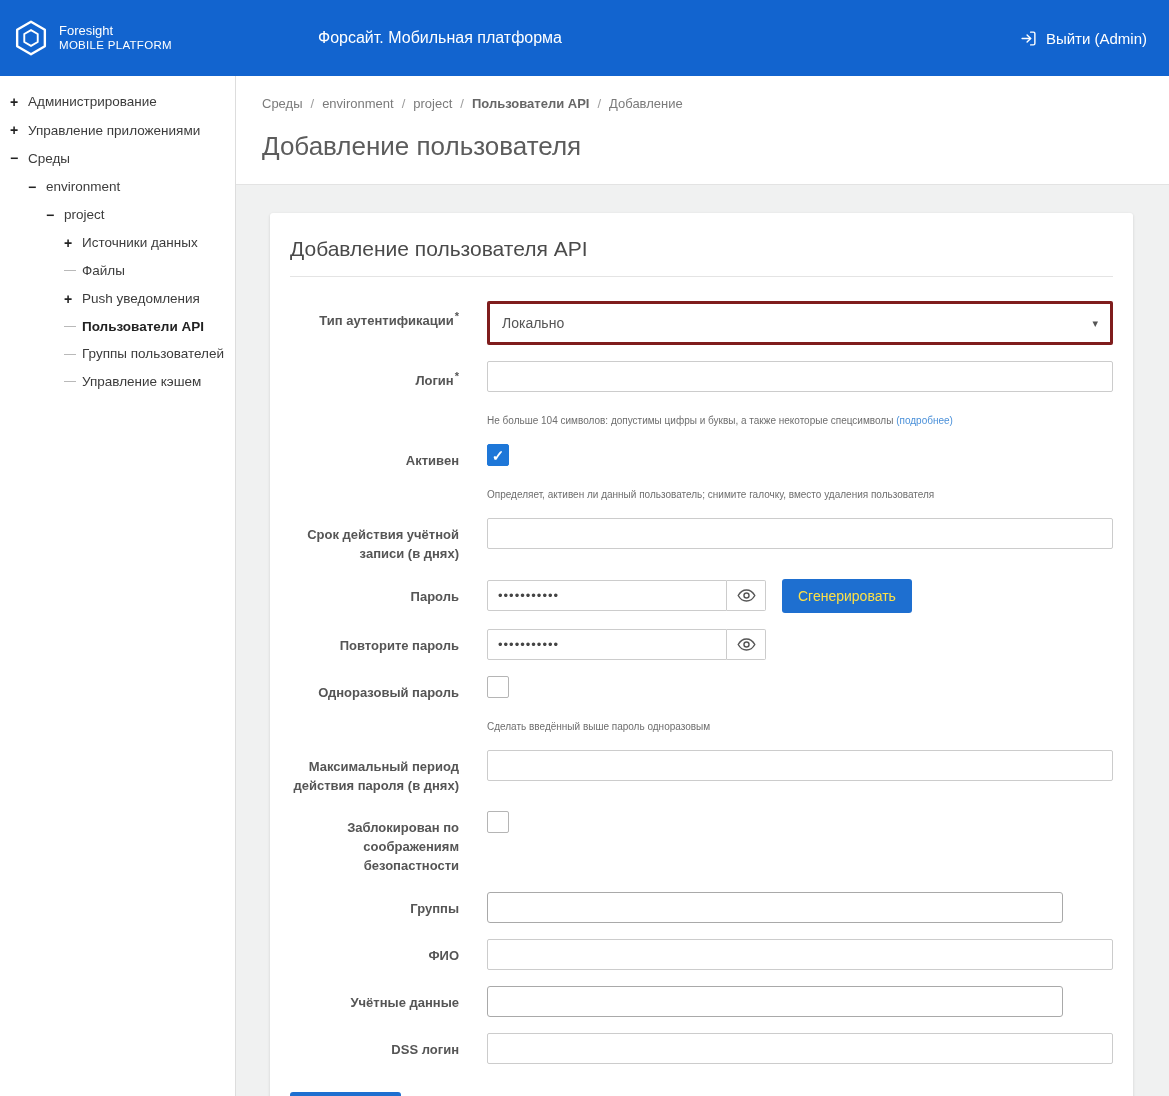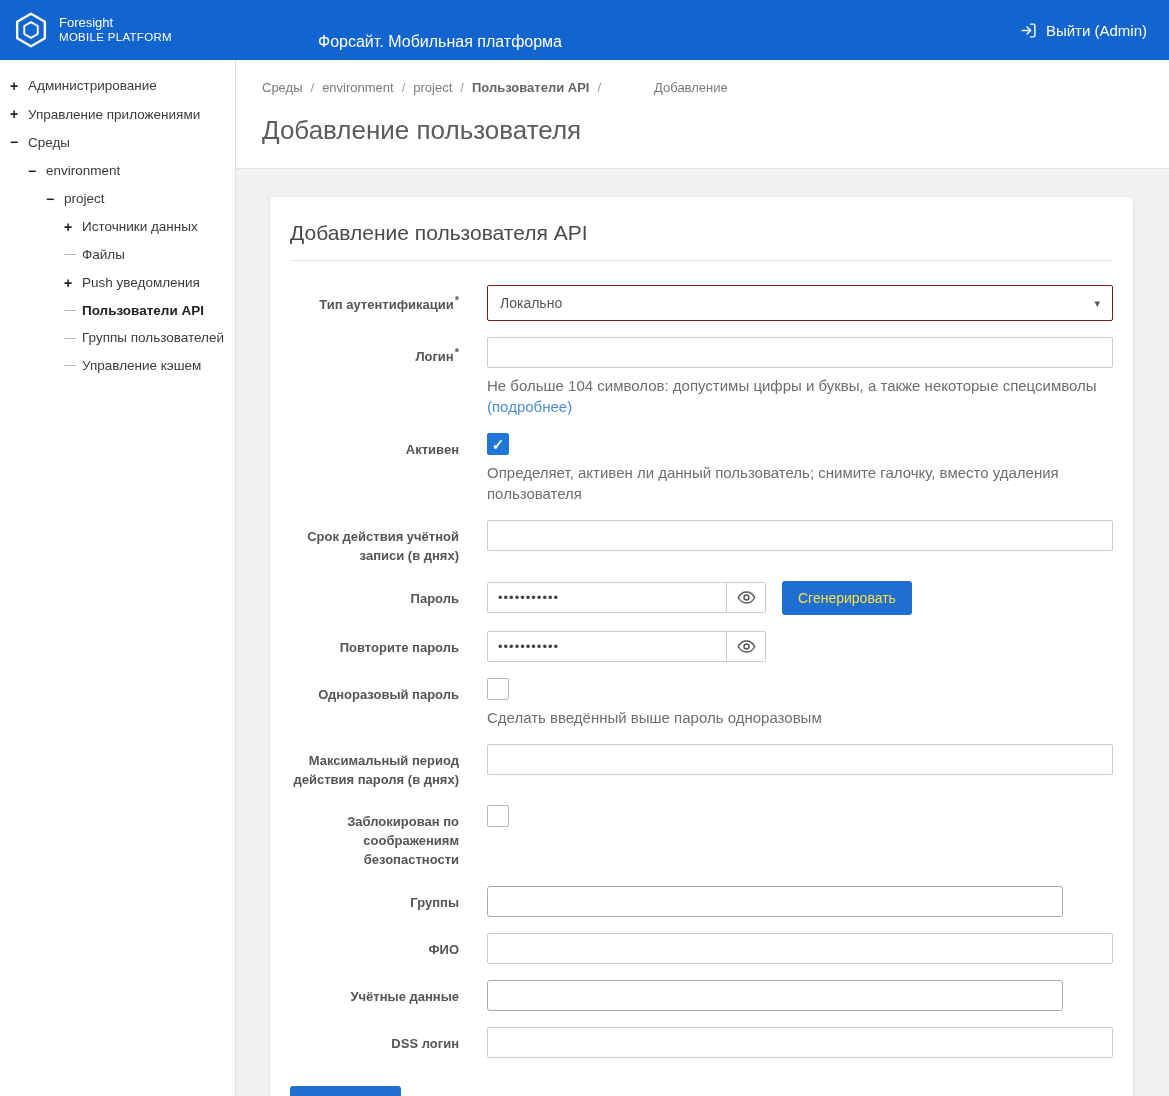--- a/index.html
+++ b/index.html
@@ -6,32 +6,32 @@
   html,body { width:1169px; }
   body {
     font-family:"Liberation Sans", sans-serif;
     background:#ffffff;
     color:#333;
     min-height:1096px;
   }
 
   
   .header {
-    height:60px; background:#1264cf; color:#fff;
+    height:76px; background:#1264cf; color:#fff;
     display:flex; align-items:center; position:relative;
     padding:0 22px 0 12px;
   }
   .logo { display:flex; align-items:center; gap:9px; }
   .logo-ic { display:flex; }
   .logo-txt { display:flex; flex-direction:column; line-height:1.2; }
   .logo-txt .l1 { font-size:13px; font-weight:400; }
   .logo-txt .l2 { font-size:11.5px; font-weight:400; letter-spacing:.3px; }
   .app-title {
     position:absolute; left:440px; top:50%; transform:translate(-50%,-50%);
-    font-size:16px; white-space:nowrap;margin-top:12px;
+    font-size:16px; white-space:nowrap;
   }
   .logout {
     margin-left:auto; display:flex; align-items:center; gap:9px;
     font-size:15px; cursor:pointer;
   }
 
   
   .layout { display:flex; min-height:1036px; align-items:stretch; }
 
   
@@ -55,21 +55,21 @@
     width:12px; height:1px; background:#b9b9b9; margin-right:6px; flex:none;
   }
   .titem.active .tlabel { font-weight:700; color:#222; }
 
   
   .main { flex:1; display:flex; flex-direction:column; background:#f0f1f1; min-width:0; }
   .main-top { background:#fff; padding:20px 26px 22px; border-bottom:1px solid #e3e3e3; }
   .breadcrumb { display:flex; gap:8px; font-size:13px; color:#7b7b7b; align-items:center; }
   .crumb { cursor:pointer; }
   .crumb.bold { font-weight:700; color:#666; }
-  .crumb.current { cursor:default;margin-left:45px; }
+  .crumb.current { cursor:default; }
   .sep { color:#9d9d9d; }
   .page-title { margin-top:20px; font-size:26px; font-weight:400; color:#5c5c5c; }
 
   .content { flex:1; padding:28px 36px 30px 34px; }
 
   
   .card {
     background:#fff; border-radius:3px; box-shadow:0 1px 3px rgba(0,0,0,.14);
     padding:22px 20px 34px;
   }
@@ -85,26 +85,26 @@
   .req { vertical-align:super; font-size:11px; margin-left:1px; }
   .fctrl { flex:1; max-width:626px; }
 
   .tinput {
     width:100%; height:31px; border:1px solid #ccc; border-radius:2px;
     padding:0 10px; font-size:14px; color:#333; font-family:inherit; background:#fff;
     outline:none;
   }
   .tinput.s2 { border-color:#a9a9a9; border-radius:3px; width:576px; }
   .select {
-    height:36px; border:1px solid #7f1d1d; border-radius:2px; background:#fff;
+    height:44px; border:3px solid #7f1d1d; border-radius:2px; background:#fff;
     display:flex; align-items:center; justify-content:space-between;
     padding:0 12px; font-size:14px; color:#555; cursor:pointer;
   }
   .caret { font-size:11px; color:#555; }
-  .help { font-size:15px; color:#6e6e6e; margin-top:7px; line-height:1.4; }
+  .help { font-size:10px; color:#6e6e6e; margin-top:22px; line-height:1.4; }
   .help a { color:#4a90d9; text-decoration:none; cursor:pointer; }
 
   .checkbox {
     width:22px; height:22px; border:1px solid #b5b5b5; border-radius:2px;
     background:#fff; cursor:pointer; flex:none;
     display:flex; align-items:center; justify-content:center;
   }
   .checkbox.checked { background:#1e77d8; border-color:#1e77d8; }
   .checkbox.checked span { color:#fff; font-size:15px; font-weight:700; line-height:1; }
 

